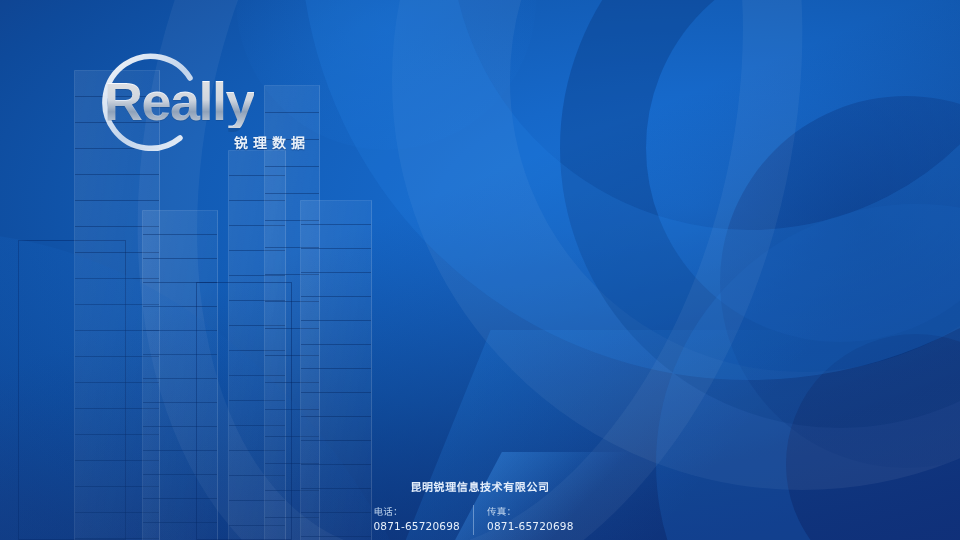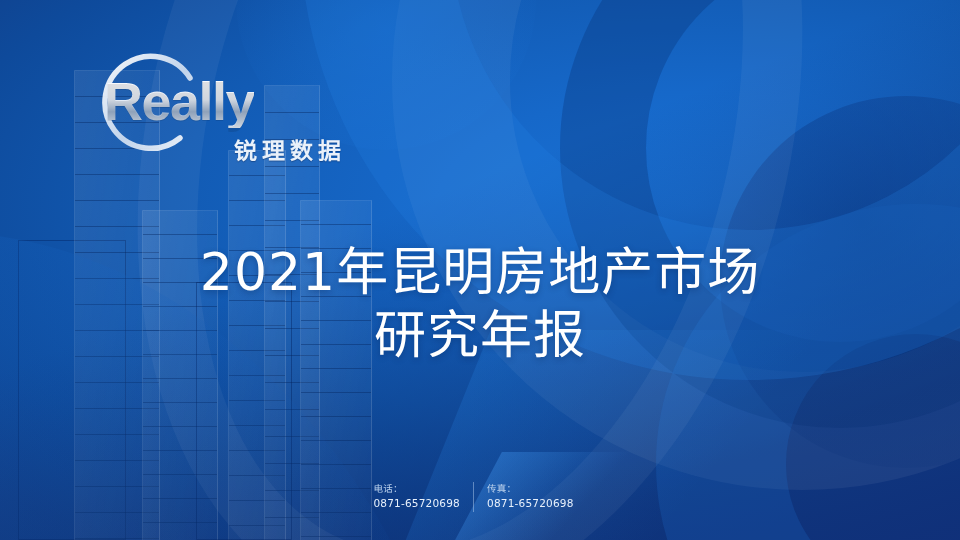--- a/index.html
+++ b/index.html
@@ -134,21 +134,21 @@
   }
   .lw-info::after{
     content:"";position:absolute;left:-2px;right:-2px;top:-2px;bottom:-2px;
     background:repeating-linear-gradient(180deg,
        rgba(17,90,175,.92) 0px, rgba(17,90,175,.92) 2px,
        rgba(17,90,175,0) 2px, rgba(17,90,175,0) 5px);
     pointer-events:none;
   }
   .logo-cn{
     position:absolute;left:186px;top:80px;
-    font-size:23px;letter-spacing:5px;font-weight:bold;
+    font-size:14px;letter-spacing:5px;font-weight:bold;
     color:#e9f1fa;
     font-family:Liberation Serif, serif;
     text-shadow:0 1px 1px rgba(0,20,60,.35);
   }
 
   
   .title{
     position:absolute;left:0;right:0;top:206px;
     text-align:center;
     color:#ffffff;
@@ -307,26 +307,23 @@
         </linearGradient>
       </defs>
       <path d="M96,26 A46,46 0 1 0 86,86" fill="none" stroke="url(#arcg)" stroke-width="5.5" stroke-linecap="round"></path>
     </svg>
     <div class="logo-word">
       <span class="lw-really">Really</span>
     </div>
     <div class="logo-cn">锐理数据</div>
   </div>
 
-  <h1 class="title">
-    <span class="ln">2021年昆明房地产市场</span>
-    <span class="ln">研究年报</span>
-  </h1>
 
   <div class="footer">
+    <div class="company">昆明锐理信息技术有限公司</div>
     <div class="contact">
       <div class="cbox">
         <div class="k">电话：</div>
         <div class="v">0871-65720698</div>
       </div>
       <div class="cbox">
         <div class="k">传真：</div>
         <div class="v">0871-65720698</div>
       </div>
     </div>

